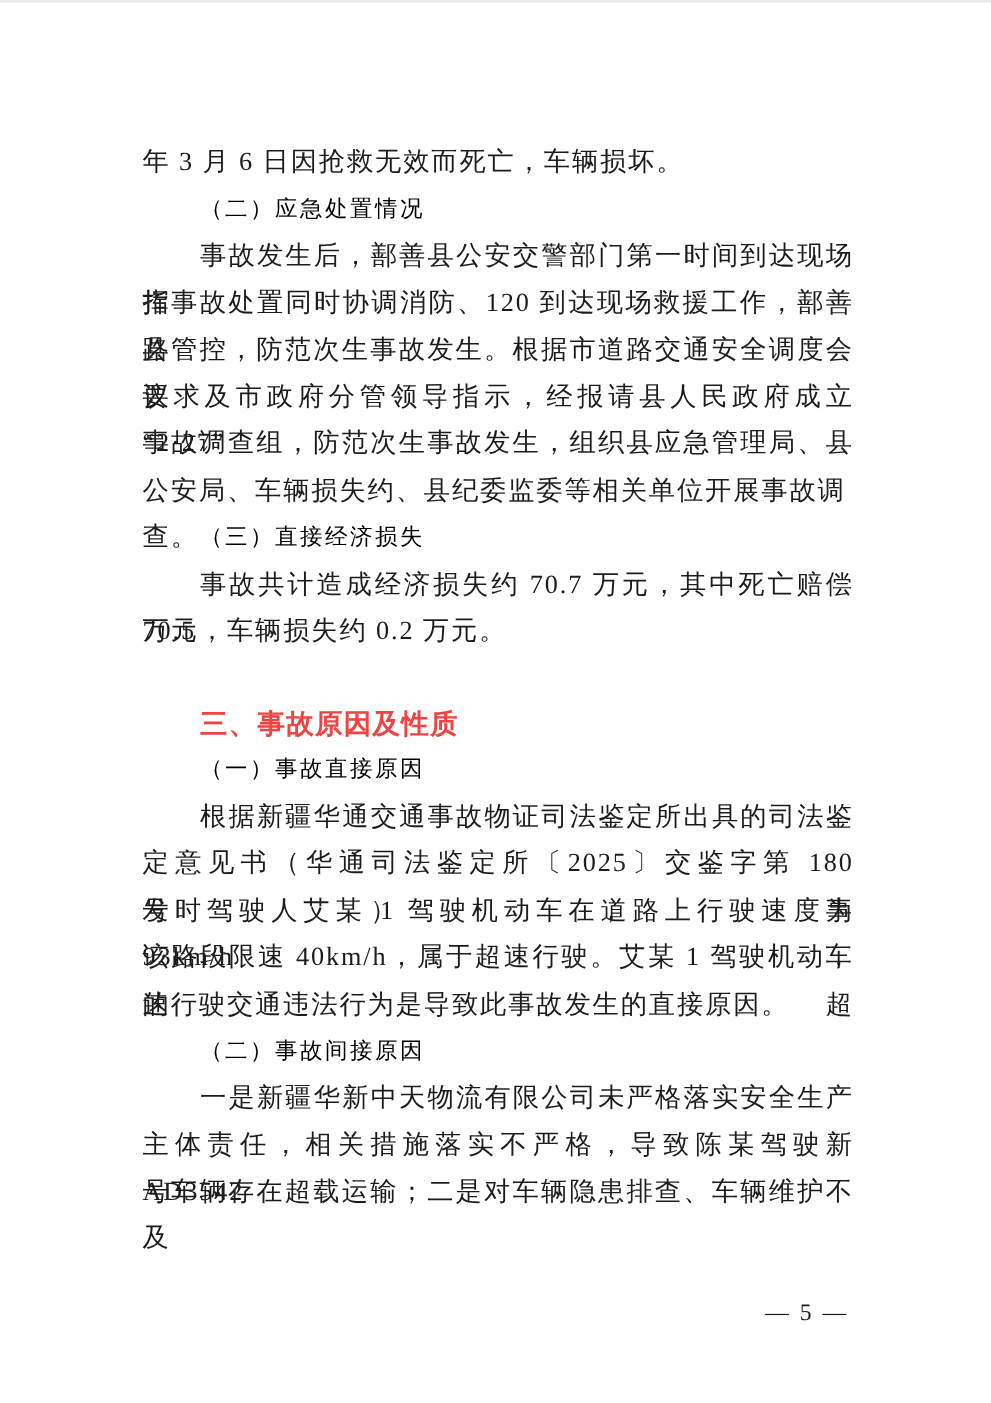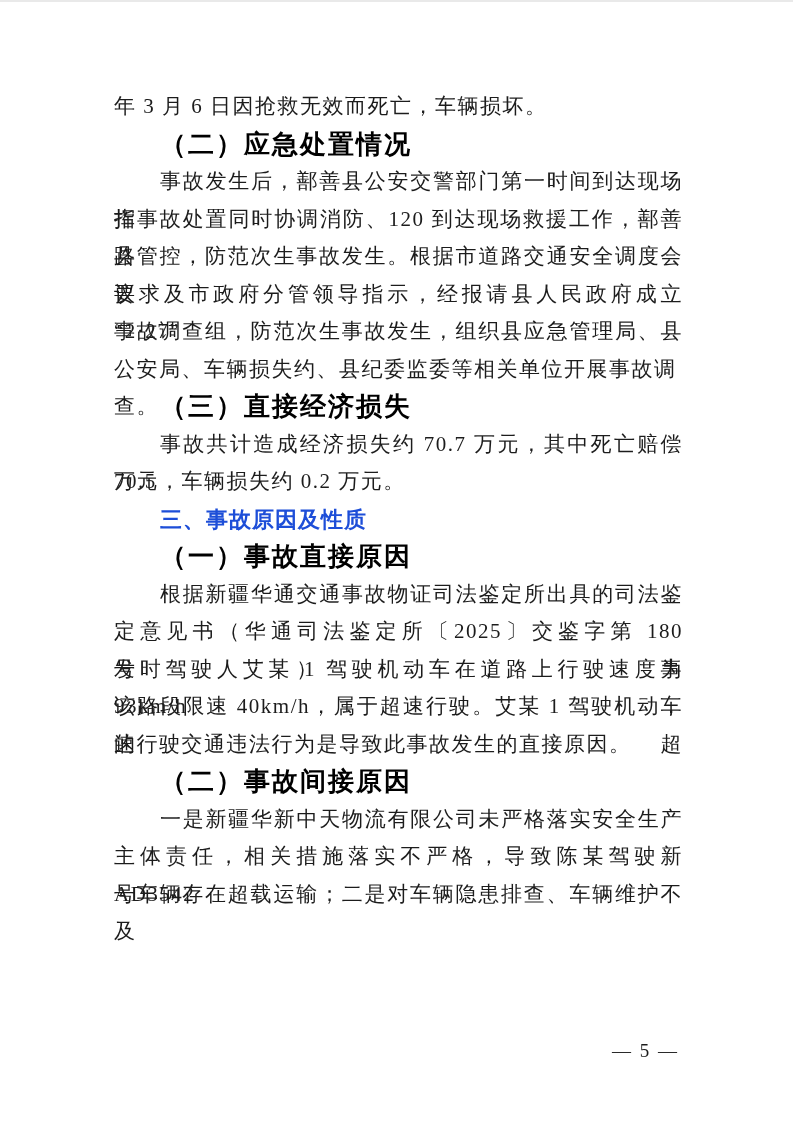--- a/index.html
+++ b/index.html
@@ -14,47 +14,48 @@
   }
   .scan-edge {
     position: absolute;
     top: 0; left: 0; right: 0;
     height: 2px;
     background: #e9e9e9;
   }
   .content {
     position: absolute;
     left: 114px;
-    top: 88px;
+    top: 111px;
     width: 569px;
   }
   .line {
     height: 37.5px;
     line-height: 37.5px;
     font-size: 21px;
     letter-spacing: 1.5px;
     text-align: left;
   }
   .line.fill {
     text-align: justify;
     text-align-last: justify;
   }
   .line.indent { text-indent: 46px; }
   .line.kai {
-    font-weight: bold;
-    font-size: 26px;
+    font-weight: normal;
+    font-size: 18px;
     color: #000000;
     letter-spacing: 2px;
   }
   .line.hei {
     font-family: "Liberation Sans", "DejaVu Sans", sans-serif;
     font-weight: 600;
     font-size: 22px;
-    color: #1d4ed8;
+    color: #ef4444;
     letter-spacing: 1px;
+    margin-top: 36px;
   }
   .page-number {
     position: absolute;
     left: 612px;
     top: 1040px;
     font-size: 19px;
     line-height: 22px;
     letter-spacing: 2px;
     color: #1c1c1c;
     white-space: nowrap;

